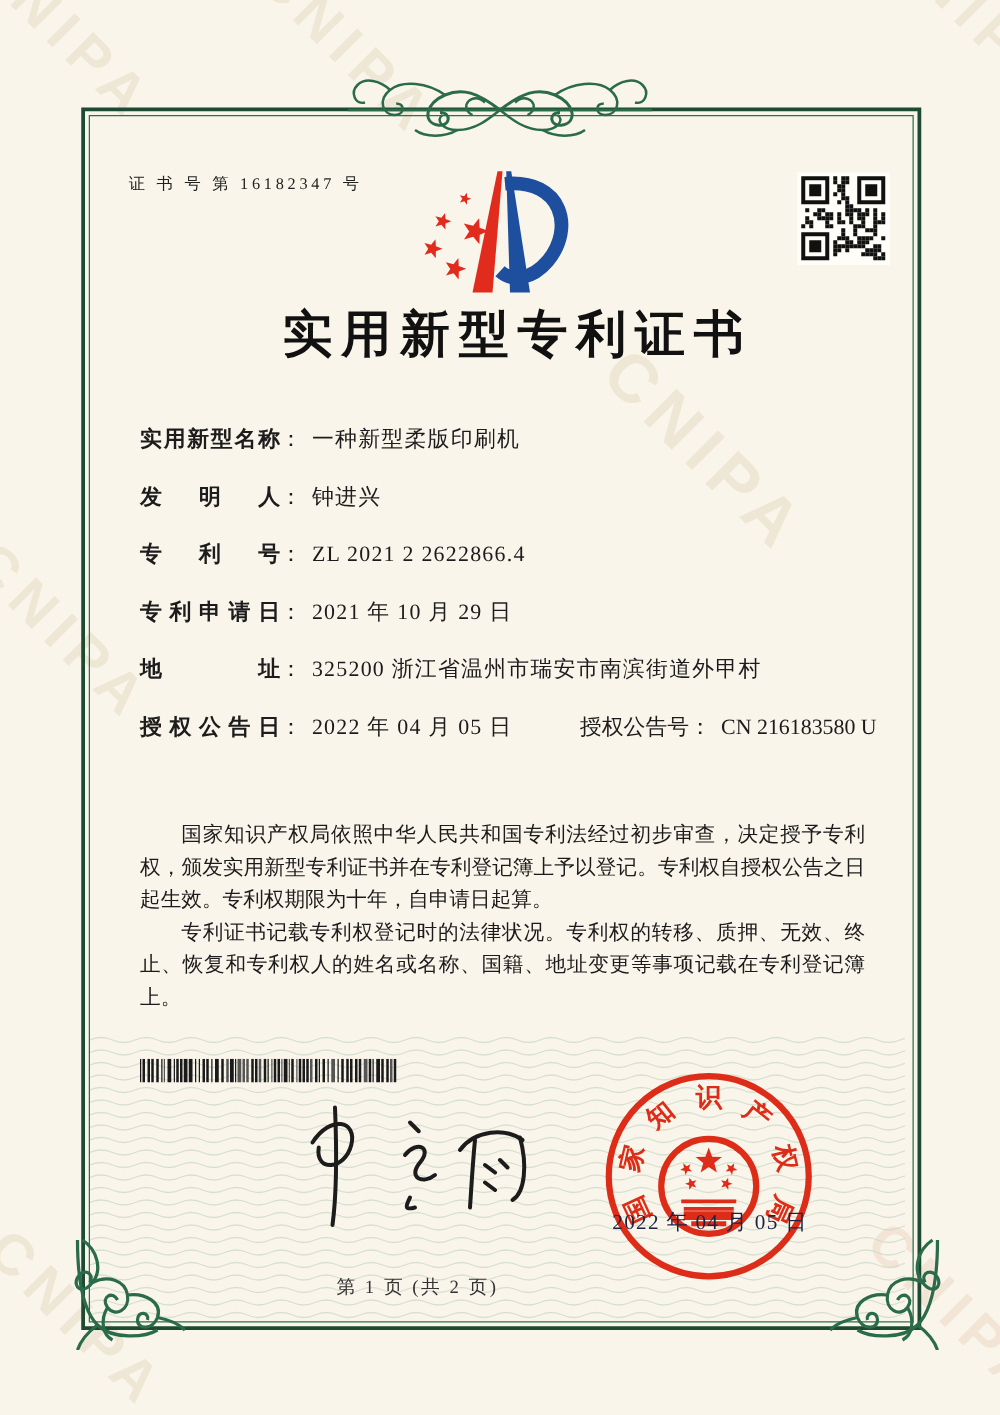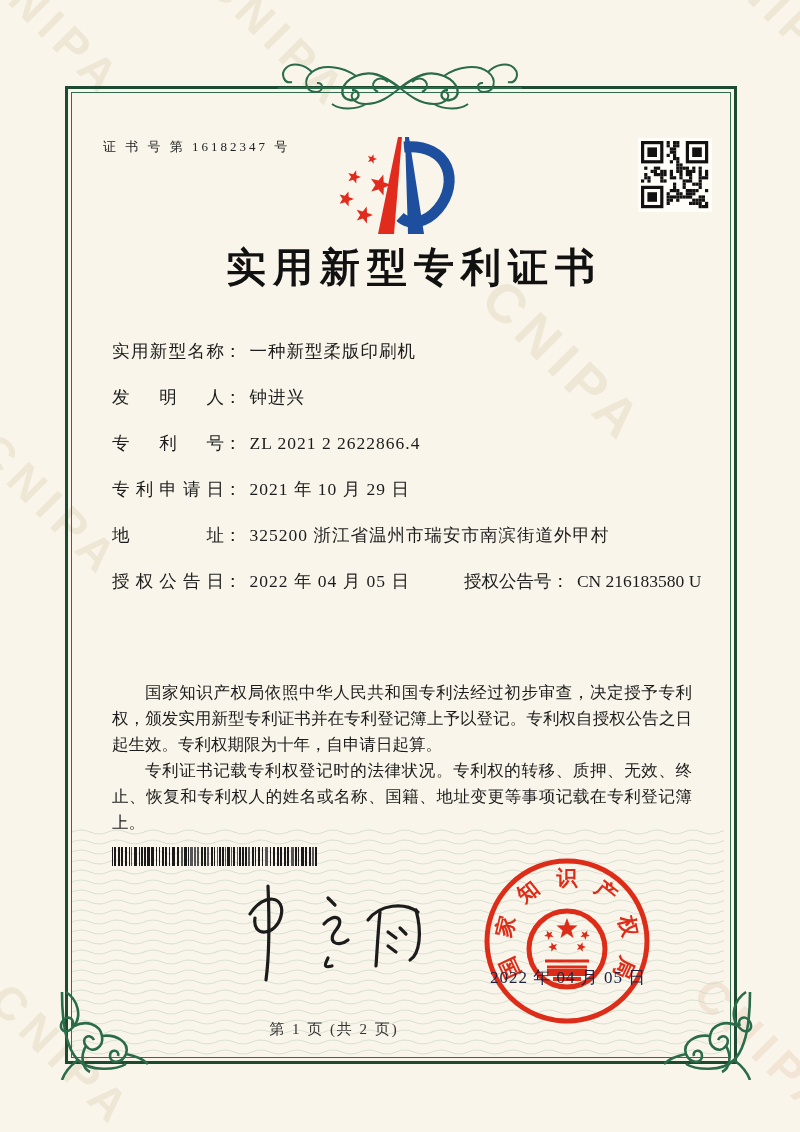--- a/index.html
+++ b/index.html
@@ -34,27 +34,27 @@
   .cert-no{position:absolute;left:103px;top:138px;z-index:4;font-size:13px;
       letter-spacing:3px;color:#222;}
   .qr{position:absolute;left:638px;top:138px;width:74px;height:74px;z-index:4;
       background:#fffdf8;padding:0;}
   .logo{position:absolute;left:338px;top:133px;z-index:4;}
   .title{position:absolute;left:14px;top:240px;width:800px;text-align:center;z-index:4;
       font-size:40px;font-weight:bold;letter-spacing:7px;color:#111;}
 
   .fields{position:absolute;left:112px;top:339px;width:580px;z-index:4;}
   .frow{height:46px;font-size:17.5px;color:#1c1c1c;white-space:nowrap;}
-  .flabel{display:inline-block;width:112px;text-align:justify;text-align-last:justify;}
+  .flabel{display:inline-block;width:112px;text-align:justify;text-align-last:justify;font-weight:bold;}
   .fcolon{margin-right:8px;}
   .fvalue{letter-spacing:1px;}
   .grant2{margin-left:54px;}
 
   .paras{position:absolute;left:112px;top:655px;width:580px;z-index:4;
-      font-size:16.5px;line-height:26px;color:#1b1b1b;text-align:justify;margin-top:25px;}
+      font-size:16.5px;line-height:26px;color:#1b1b1b;text-align:justify;}
   .paras p{margin:0;text-indent:2em;}
 
   .barcode{position:absolute;left:112px;top:847px;z-index:4;}
 
   .signer{position:absolute;left:113px;top:905px;z-index:4;font-size:18px;color:#222;
       font-family:"Liberation Sans","DejaVu Sans",sans-serif;}
   .signer div{margin-bottom:13px;letter-spacing:2px;}
   .signature{position:absolute;left:228px;top:880px;z-index:5;}
 
   .seal{position:absolute;left:481px;top:855px;z-index:4;}

